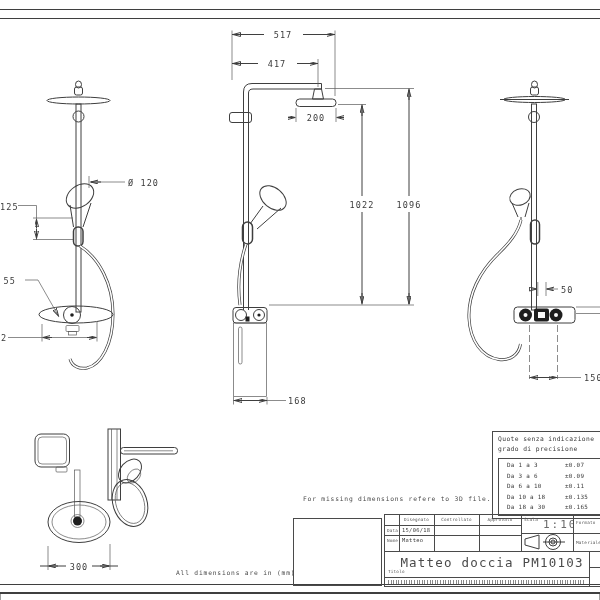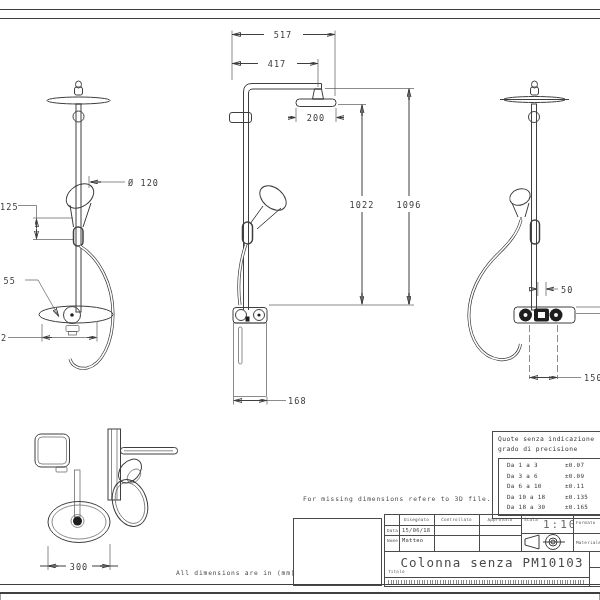--- a/index.html
+++ b/index.html
@@ -305,18 +305,18 @@
 
   <svg width="52" height="18" style="left:136px;top:18px;position:absolute;">
     <path d="M4,6 L18,2 L18,16 L4,12 Z" fill="#3f3f3f" stroke="none"></path>
     <line x1="22" y1="9" x2="44" y2="9" stroke="#3f3f3f" stroke-width="1"></line>
     <circle cx="32" cy="9" r="7.5" fill="#3f3f3f" stroke="none"></circle>
     <circle cx="32" cy="9" r="4" fill="#fff" stroke="none"></circle>
     <circle cx="32" cy="9" r="2" fill="#3f3f3f" stroke="none"></circle>
   </svg>
 
   <div class="cell lbl" style="left:3px;top:54px;width:20px;">Titolo</div>
-  <div class="cell titleV" style="left:10px;top:40px;width:194px;text-align:center;">Colonna senza PM10103</div>
+  <div class="cell titleV" style="left:10px;top:40px;width:194px;text-align:center;">Matteo doccia PM10103</div>
 
   <div class="micro"></div>
 </div>
 
 </div>
 
 </body></html>

